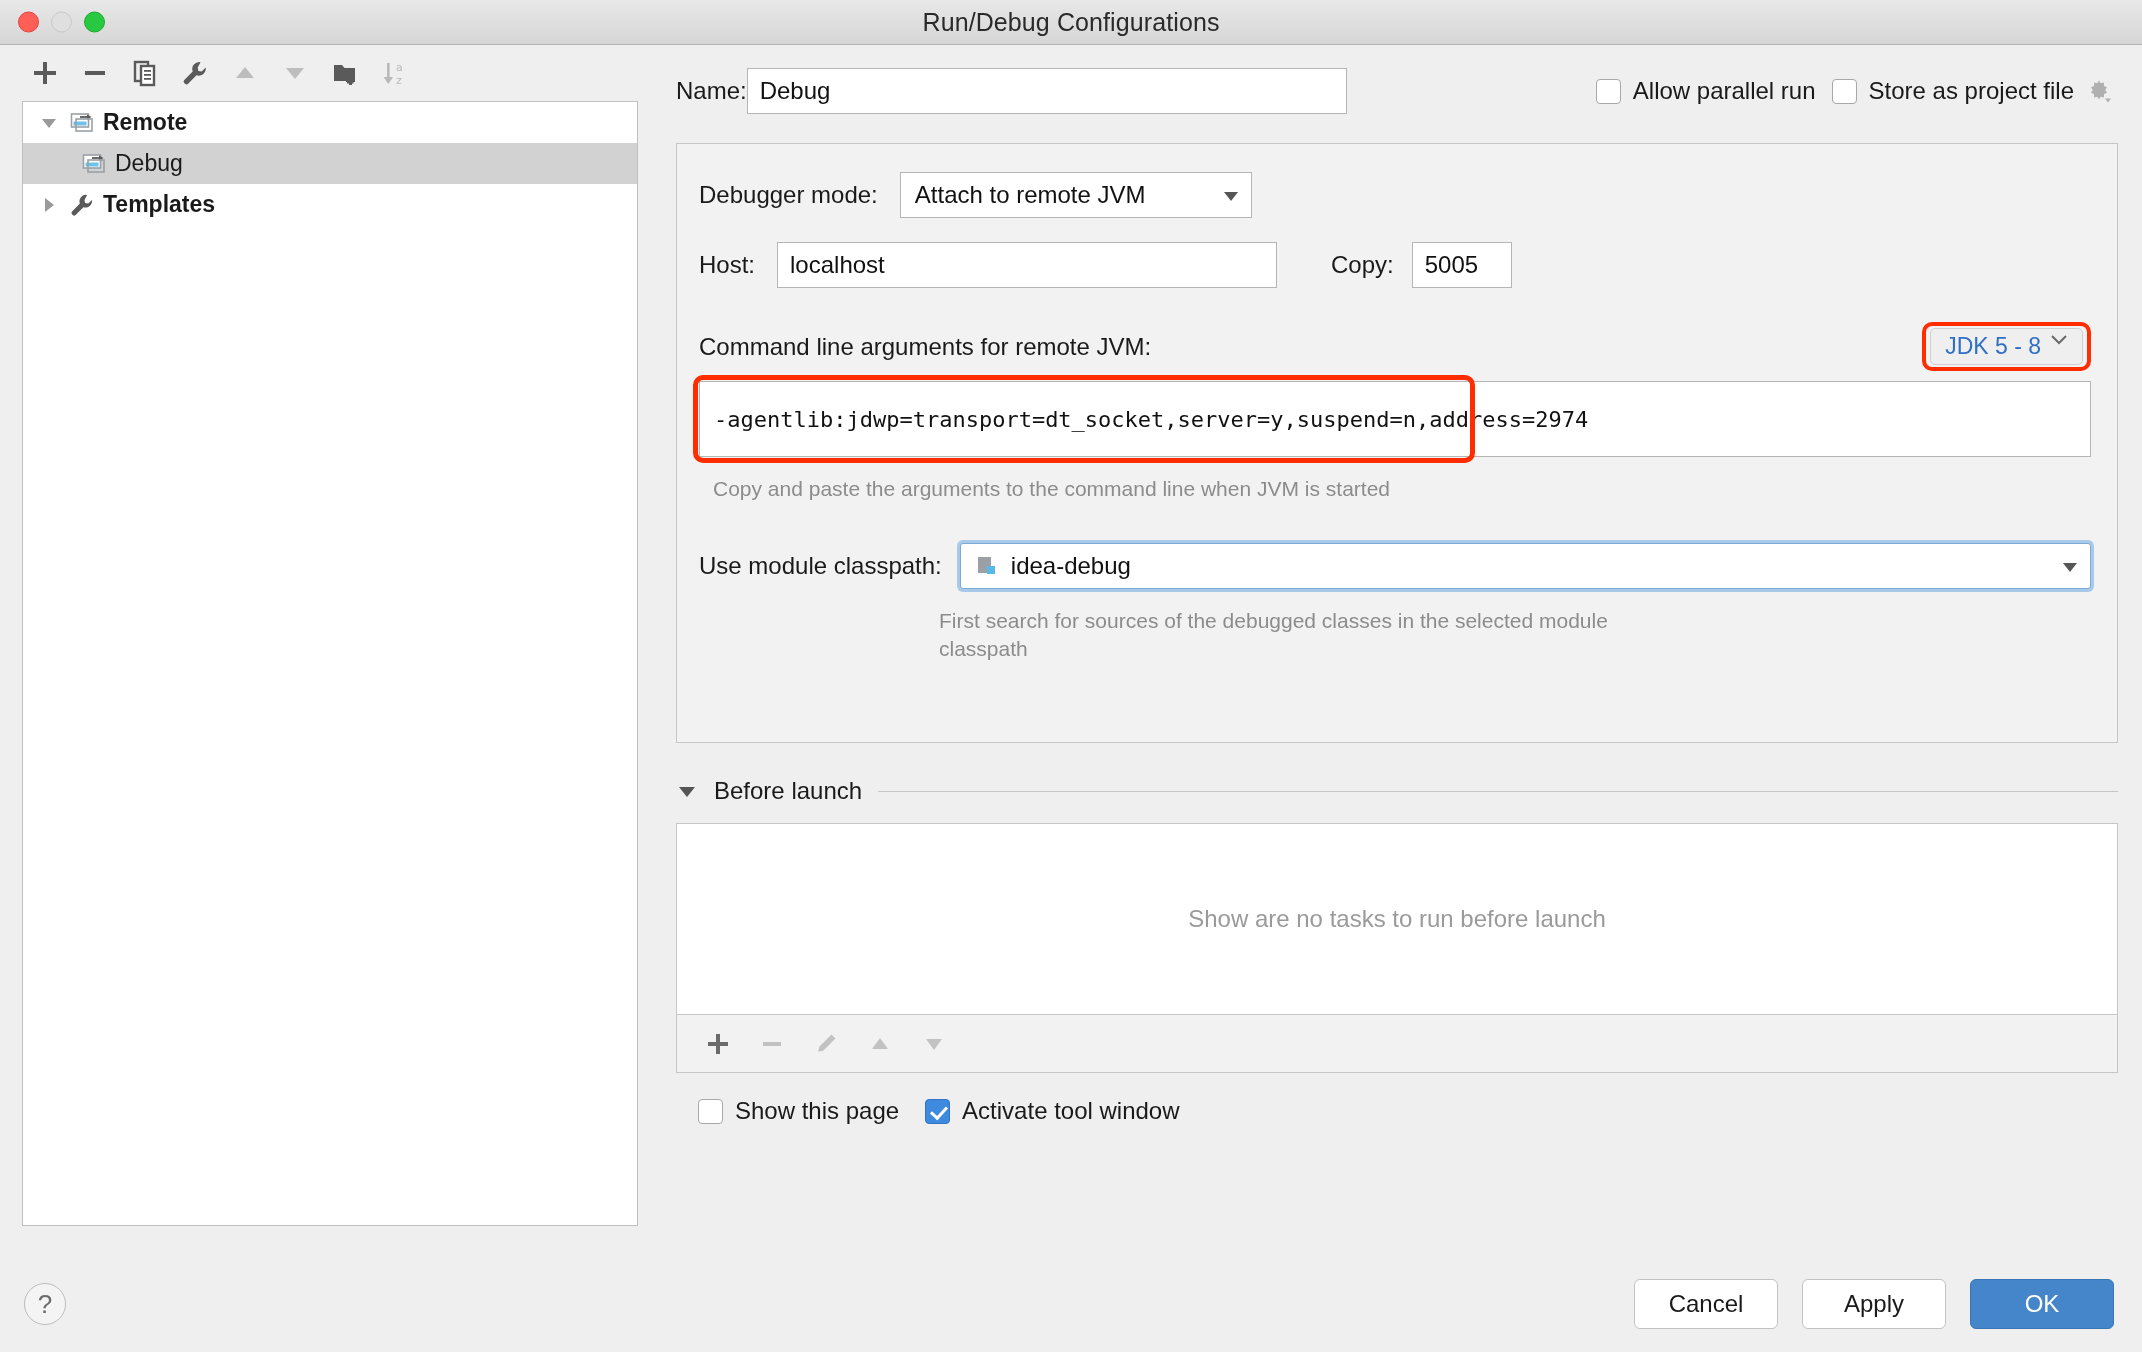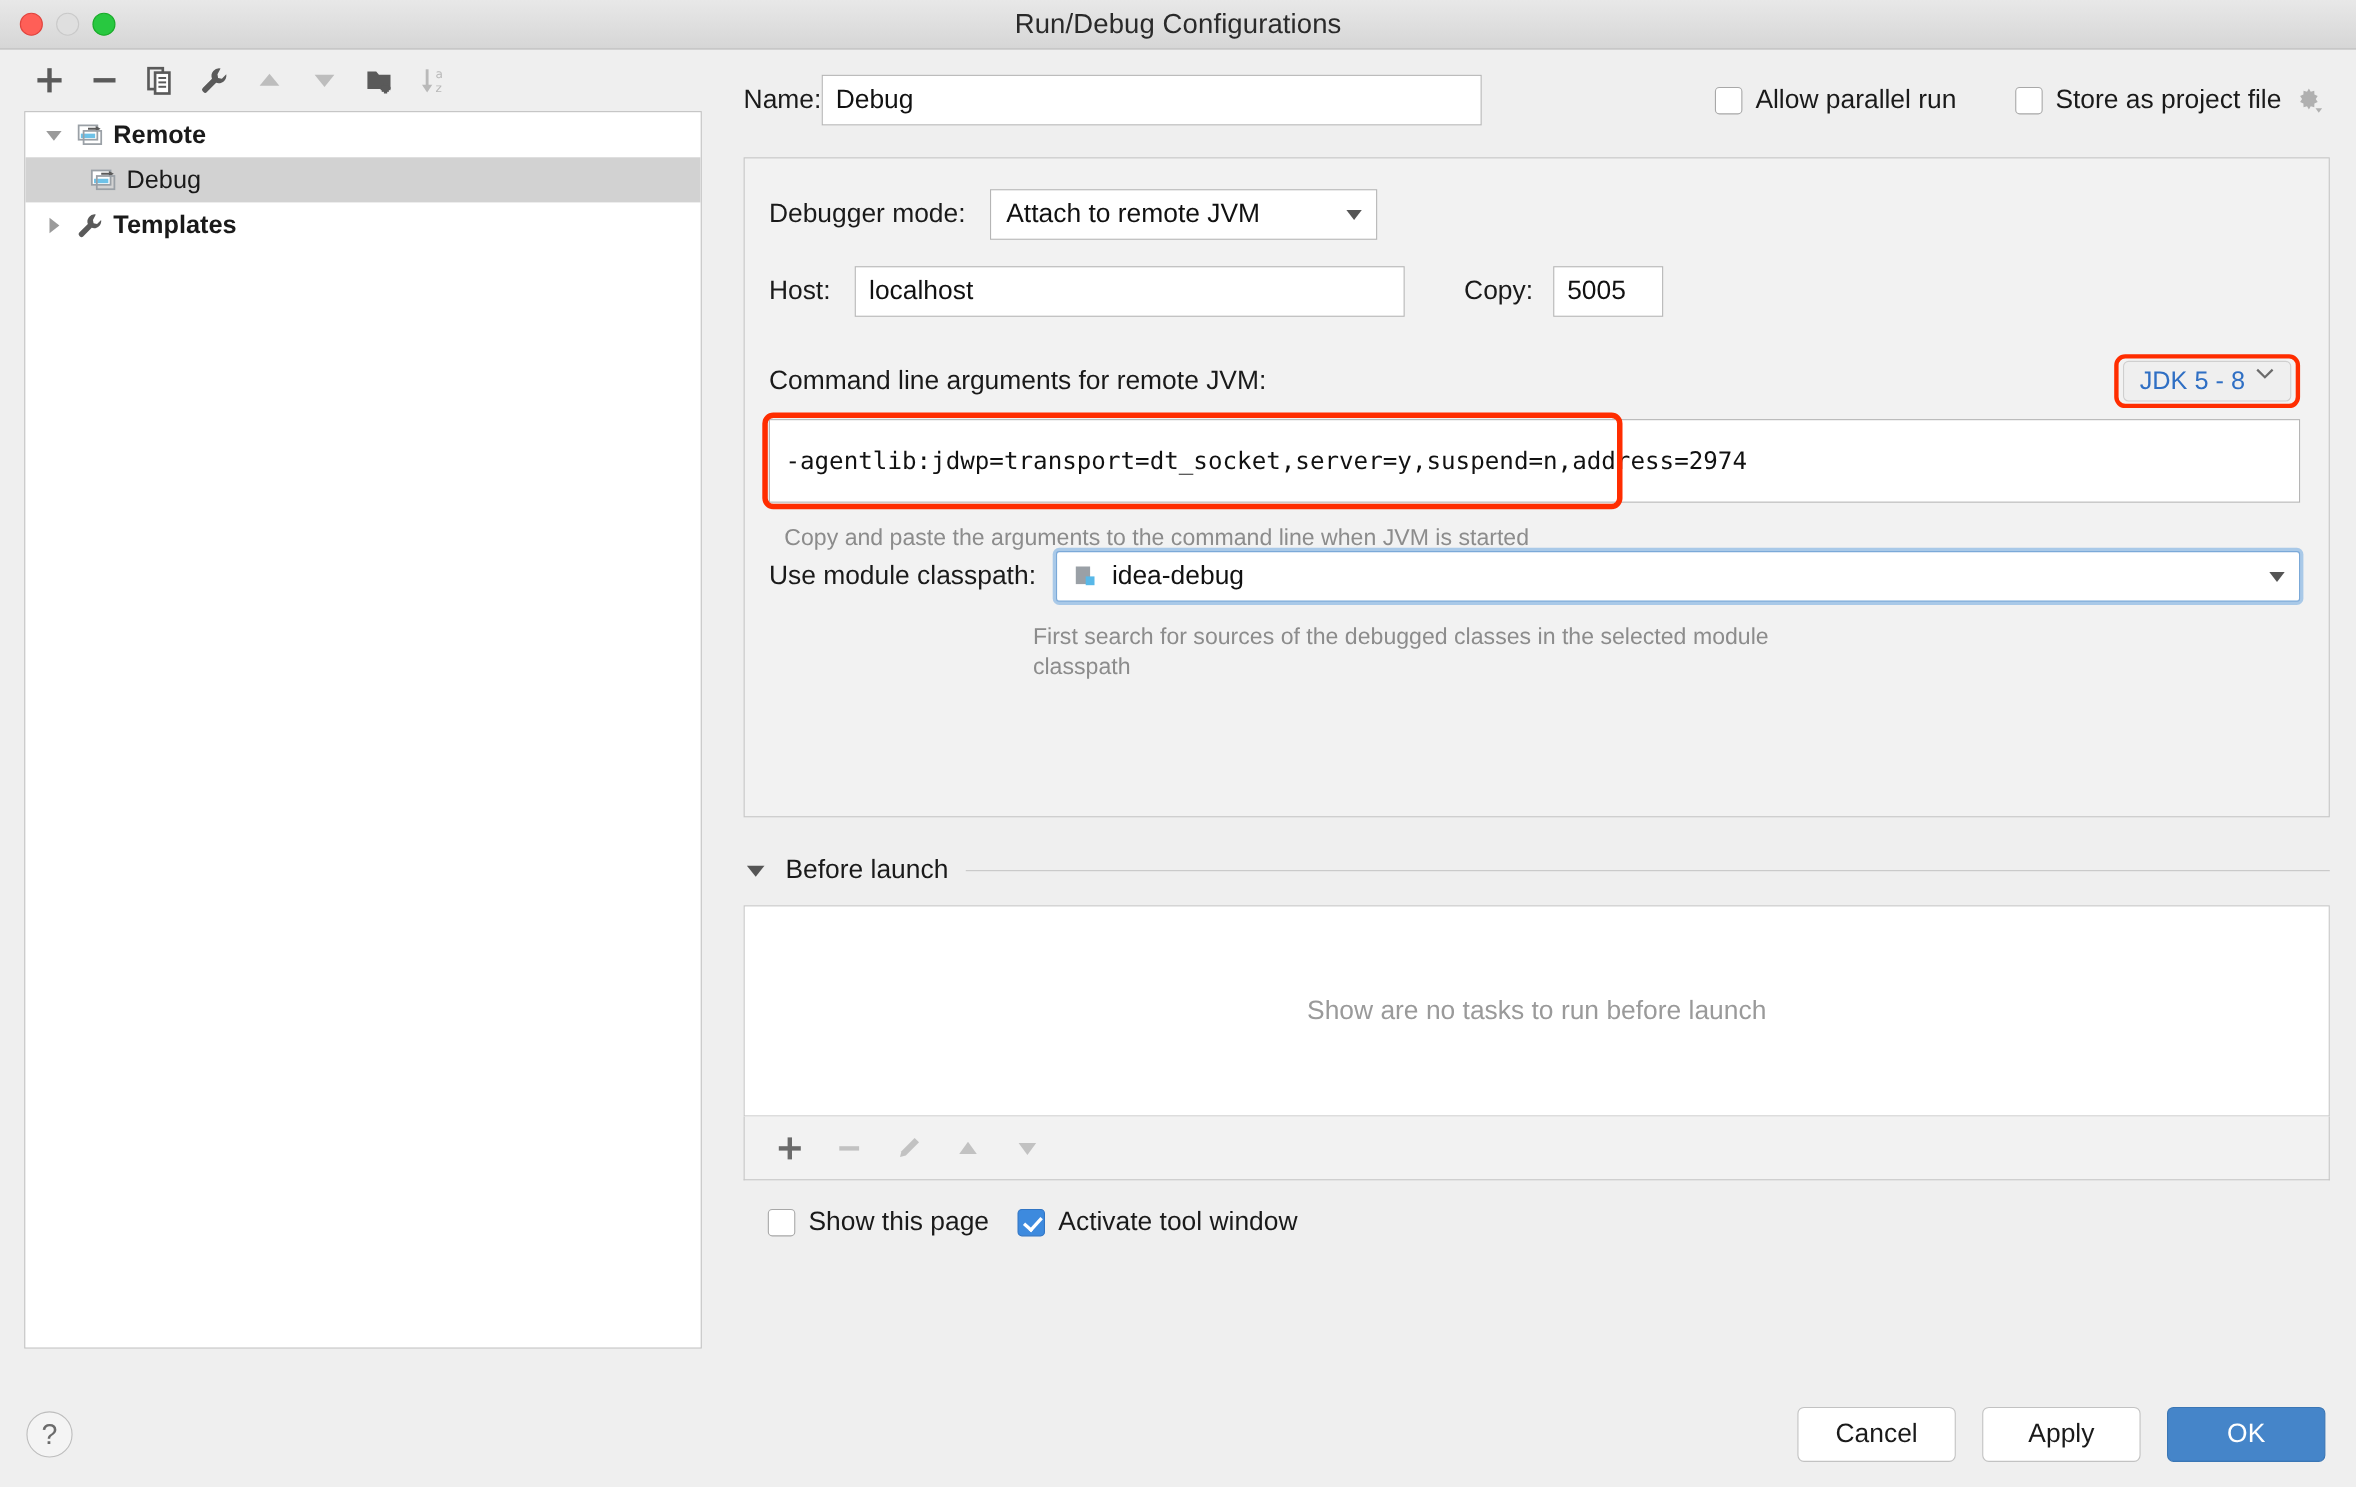--- a/index.html
+++ b/index.html
@@ -90,21 +90,21 @@
   }
 
   .name-row { display: flex; align-items: center; height: 82px; padding-top: 10px; }
   .name-label { font-size: 24px; color: #1a1a1a; }
   .name-input {
     width: 600px; height: 46px;
     border: 1px solid #b5b5b5; background: #fff;
     font-size: 24px; color: #111; padding: 0 12px;
     font-family: "Liberation Sans", sans-serif;
   }
-  .name-right { margin-left: auto; display: flex; align-items: flex-end; gap: 53px; padding-right: 6px; }
+  .name-right { margin-left: auto; display: flex; align-items: flex-end; gap: 16px; padding-right: 6px; }
   .cbx-wrap { display: flex; align-items: center; gap: 12px; font-size: 24px; color: #1a1a1a; }
   .cbx {
     width: 25px; height: 25px; border-radius: 4px;
     border: 1px solid #a8a8a8; background: #fff;
     flex: 0 0 25px; position: relative;
   }
   .cbx.checked { background: #3d8ade; border-color: #3175c4; }
   .cbx.checked::after {
     content: ""; position: absolute;
     left: 8px; top: 3px; width: 7px; height: 13px;
@@ -195,21 +195,21 @@
     width: 782px; height: 88px;
     border: 5px solid #ff2d00; border-radius: 10px;
     pointer-events: none;
   }
 
   .hint {
     font-size: 21px; color: #8c8c8c;
     margin-top: 20px; margin-left: 14px;
   }
 
-  .classpath-row { display: flex; align-items: center; }
+  .classpath-row { display: flex; align-items: center; margin-top: 42px; }
   .classpath-combo {
     flex: 1 1 auto; margin-left: 18px;
   }
   .mod-icon { display: flex; align-items: center; margin-right: 12px; }
 
   .hint2 {
     font-size: 21px; color: #8c8c8c;
     margin-top: 18px; margin-left: 240px;
     line-height: 1.35; max-width: 700px;
   }

